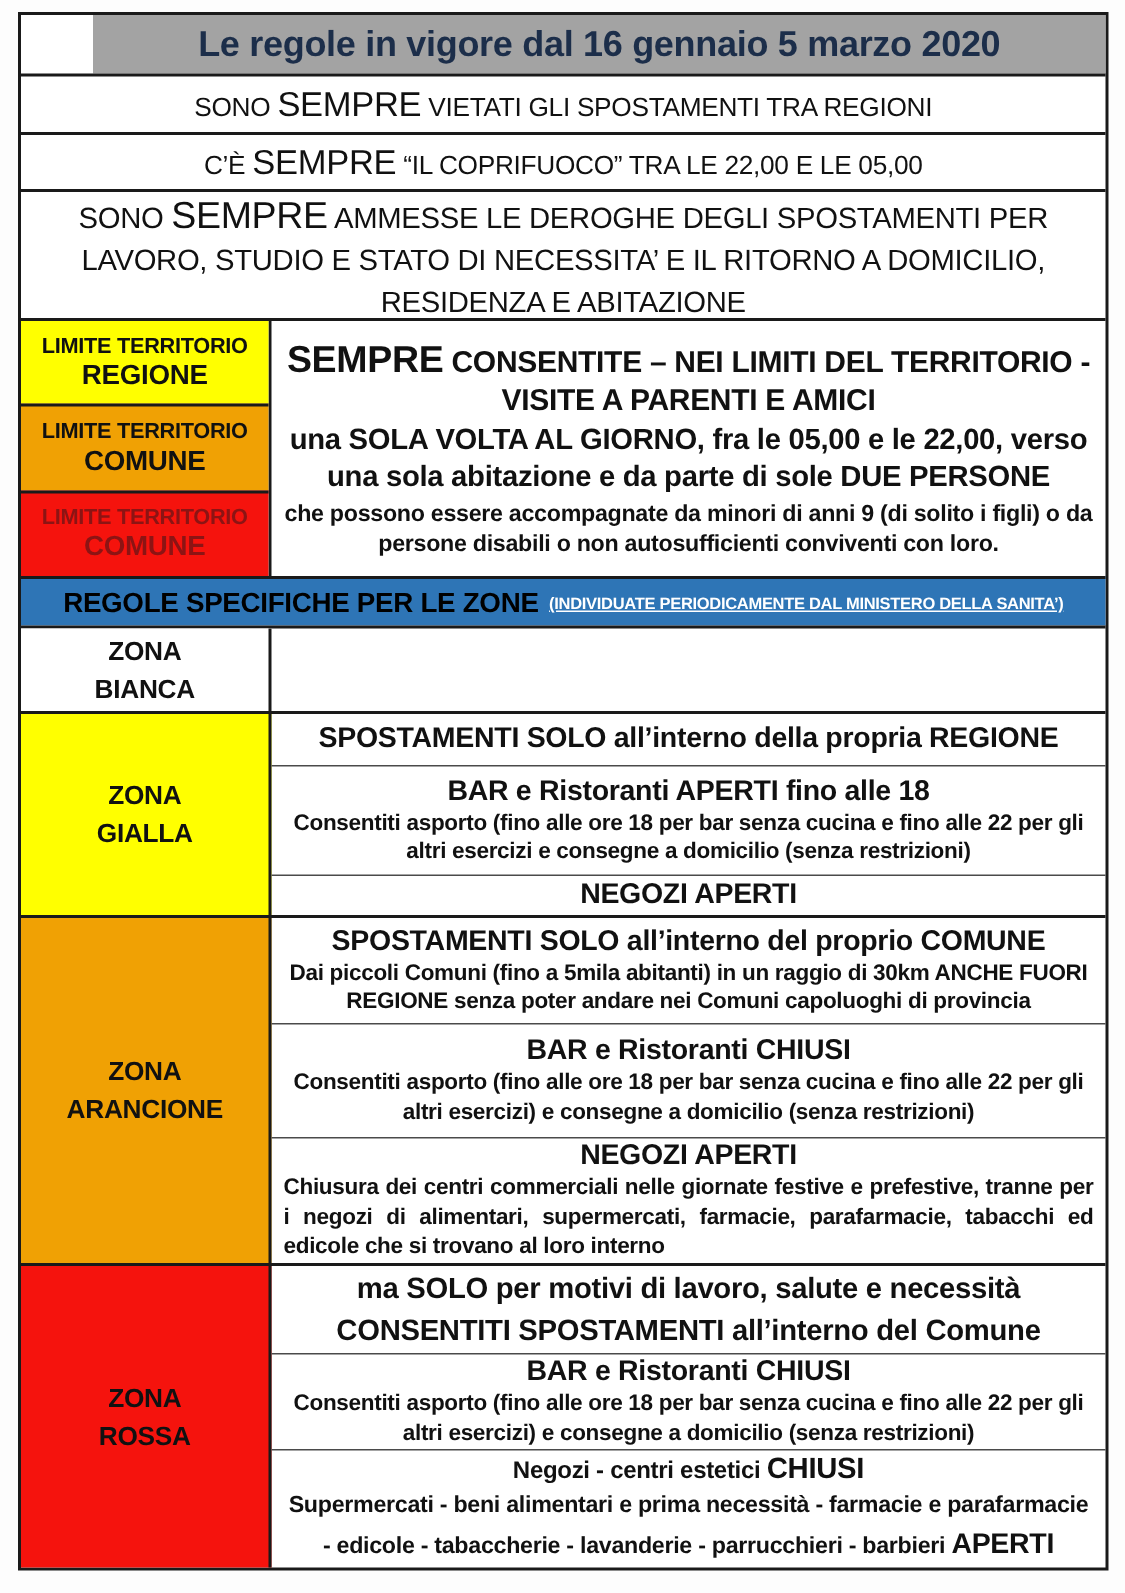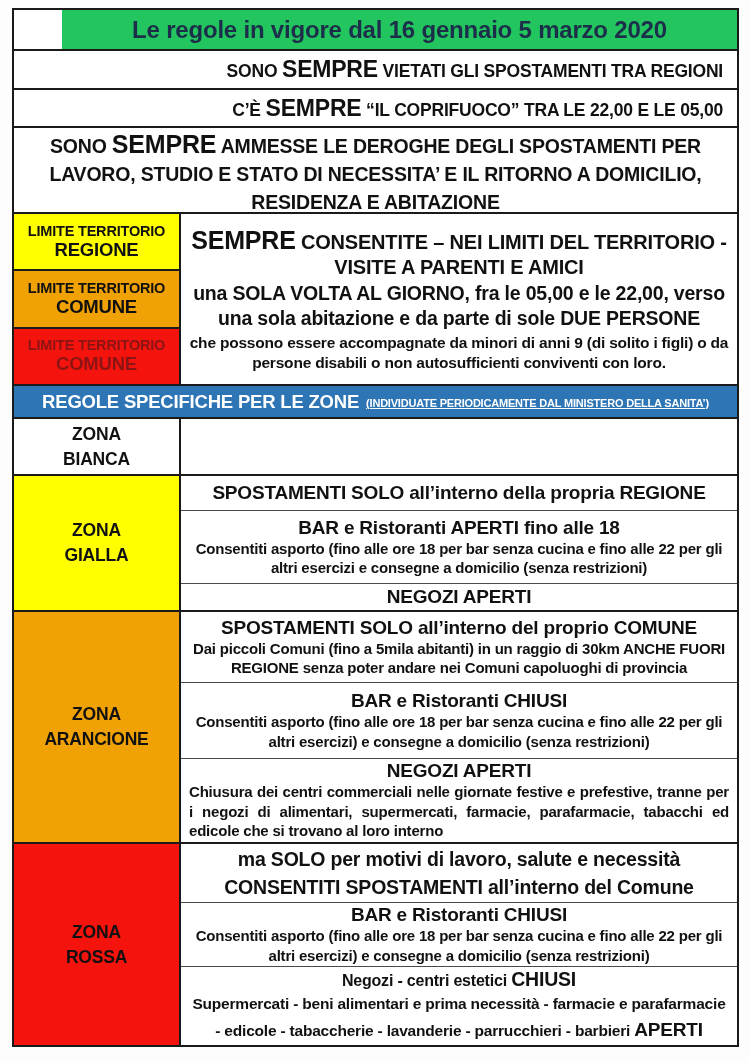--- a/index.html
+++ b/index.html
@@ -22,23 +22,23 @@
 
   
   .header-row {
     height: 39px;
     display: flex; align-items: center; justify-content: center;
     font-weight: bold; font-size: 24px;
   }
 
   
   .rule-row {
-    display: flex; align-items: center; justify-content: flex-end;
+    display: flex; align-items: center; justify-content: center;
     text-align: center;
-    font-weight: bold; font-size: 17.5px;
+    font-weight: normal; font-size: 17.5px;
     padding: 0 14px;
   }
   .rule-row .emph { font-size: 23px; }
   .rule-1 { height: 39px; }
   .rule-2 { height: 38px; }
   .rule-3 { height: 86px; font-size: 19.5px; line-height: 28px; display: block; padding-top: 2px; }
   .rule-3 .emph { font-size: 25px; }
 
   
   .split-row { height: 172px; display: flex; }
@@ -112,21 +112,21 @@
   .mixed-line { font-size: 16px; font-weight: 600; }
   .mixed-line .emph { font-size: 19.5px; font-weight: bold; }
   .r-sub3 .sub-detail { font-size: 15.5px; line-height: 26px; }
   .r-sub3 .sub-detail .emph { font-size: 19px; font-weight: bold; }
 </style>
 </head>
 <body>
 
 <div class="board">
 
-  <div class="row header-row" style="background-color: #22c55e; margin-left: 48px;">
+  <div class="row header-row" style="background-color: #a3a3a3; margin-left: 48px;">
     <span style="color: rgb(28, 46, 74);">Le regole in vigore dal 16 gennaio 5 marzo 2020</span>
   </div>
 
   <div class="row rule-row rule-1">
     <span><span>SONO </span><span class="emph">SEMPRE</span><span> VIETATI GLI SPOSTAMENTI TRA REGIONI</span></span>
   </div>
 
   <div class="row rule-row rule-2">
     <span><span>C’È </span><span class="emph">SEMPRE</span><span> “IL COPRIFUOCO” TRA LE 22,00 E LE 05,00</span></span>
   </div>
@@ -152,21 +152,21 @@
     </div>
     <div class="territory-right">
       <div class="t-line1"><span class="emph">SEMPRE</span><span> CONSENTITE – NEI LIMITI DEL TERRITORIO -</span></div>
       <div class="t-line2">VISITE A PARENTI E AMICI</div>
       <div class="t-line3">una SOLA VOLTA AL GIORNO, fra le 05,00 e le 22,00, verso una sola abitazione e da parte di sole DUE PERSONE</div>
       <div class="t-line4">che possono essere accompagnate da minori di anni 9 (di solito i figli) o da persone disabili o non autosufficienti conviventi con loro.</div>
     </div>
   </div>
 
   <div class="row zones-bar" style="background-color: rgb(46, 117, 182);">
-    <span class="zb-title" style="color: #ffffff;">REGOLE SPECIFICHE PER LE ZONE</span>
+    <span class="zb-title" style="color: #000000;">REGOLE SPECIFICHE PER LE ZONE</span>
     <span class="zb-sub" style="color: rgb(255, 255, 255);">(INDIVIDUATE PERIODICAMENTE DAL MINISTERO DELLA SANITA’)</span>
   </div>
 
   <div class="row zone-row zone-bianca">
     <div class="zone-label" style="background-color: rgb(255, 255, 255);">
       <span>ZONA</span>
       <span>BIANCA</span>
     </div>
   </div>
 

